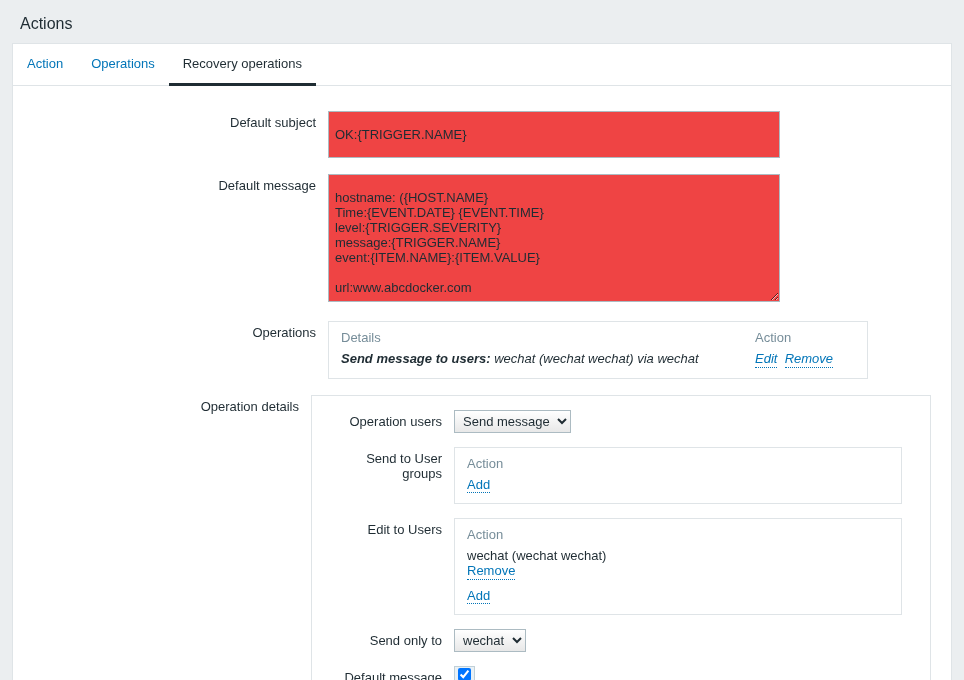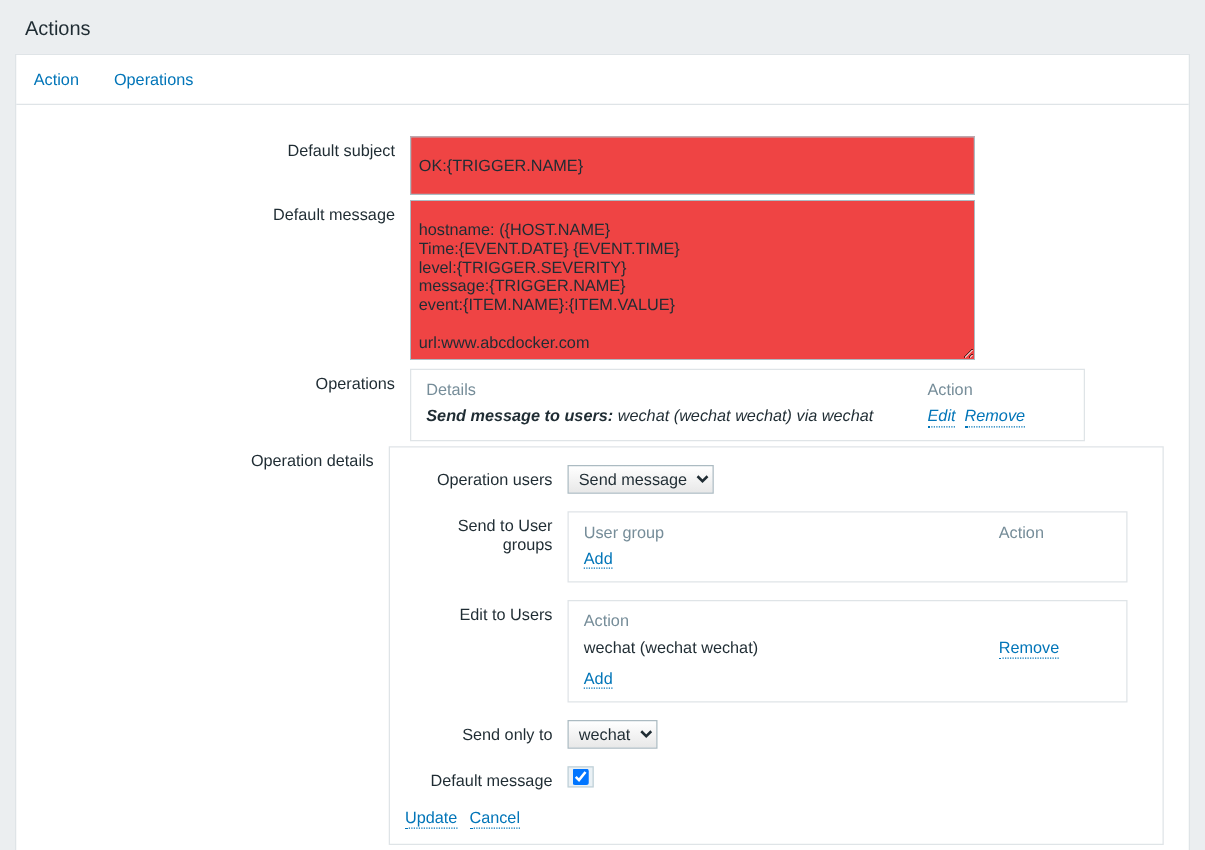--- a/index.html
+++ b/index.html
@@ -35,21 +35,21 @@
   .tab.active {
     color: #1f2c33;
     border-bottom: 3px solid #1f2c33;
     margin-bottom: -1px;
   }
   .form-area {
     padding: 25px 20px;
   }
   .form-row {
     display: flex;
-    margin-bottom: 4px;
+    margin-bottom: 16px;
   }
   .form-label {
     width: 295px;
     text-align: right;
     padding-right: 12px;
     padding-top: 4px;
     color: #1f2c33;
   }
   .form-value {
     flex: 1;
@@ -64,21 +64,21 @@
   }
   input[type="text"] { width: 452px; }
   textarea { width: 452px; height: 128px; resize: both; }
   select {
     padding: 2px 4px;
     background: linear-gradient(#fff, #e8e8e8);
   }
   .ops-box {
     border: 1px solid #dfe4e7;
     width: 540px;
-    padding: 8px 25px 10px 12px;
+    padding: 8px 12px 10px 12px;
   }
   .ops-header {
     display: flex;
     margin-bottom: 6px;
     color: #768d99;
   }
   .ops-header .col-details { flex: 1; }
   .ops-header .col-action { width: 100px; }
   .ops-row-line { display: flex; font-style: italic; }
   .ops-row-line .col-details { flex: 1; color: #1f2c33; }
@@ -112,21 +112,21 @@
     padding: 8px 12px 10px 12px;
     width: 448px;
   }
   .sub-header {
     display: flex;
     color: #768d99;
     margin-bottom: 6px;
   }
   .sub-header .col-a { flex: 1; }
   .sub-header .col-b { width: 90px; }
-  .sub-row { display: flex; margin-bottom: 8px; }
+  .sub-row { display: flex; margin-bottom: 8px; flex-direction: column; }
   .sub-row .col-a { flex: 1; color: #1f2c33; }
   .sub-row .col-b { width: 90px; }
   .inline-links { margin-top: 4px; }
   .inline-links .link { margin-right: 6px; }
   .checkbox-wrap {
     display: inline-flex;
     align-items: center;
     background: #eaf1f5;
     padding: 1px 3px;
     border: 1px solid #c0d0d8;
@@ -135,20 +135,21 @@
 </style>
 </head>
 <body>
 
 <h1 class="page-title">Actions</h1>
 
 <div class="panel">
   <div class="tabs">
     <div class="tab">Action</div>
     <div class="tab">Operations</div>
+    <div class="tab active">Recovery operations</div>
   </div>
 
   <div class="form-area">
 
     <div class="form-row">
       <div class="form-label">Default subject</div>
       <div class="form-value">
         <input type="text" value="OK:{TRIGGER.NAME}" style="">
       </div>
     </div>
@@ -199,21 +200,20 @@
                 <option>Send message</option>
               </select>
             </div>
           </div>
 
           <div class="detail-row">
             <div class="detail-label">Send to User groups</div>
             <div class="detail-value">
               <div class="sub-box">
                 <div class="sub-header">
-                  <div class="col-a">User group</div>
                   <div class="col-b">Action</div>
                 </div>
                 <span class="link">Add</span>
               </div>
             </div>
           </div>
 
           <div class="detail-row">
             <div class="detail-label">Edit to Users</div>
             <div class="detail-value">

